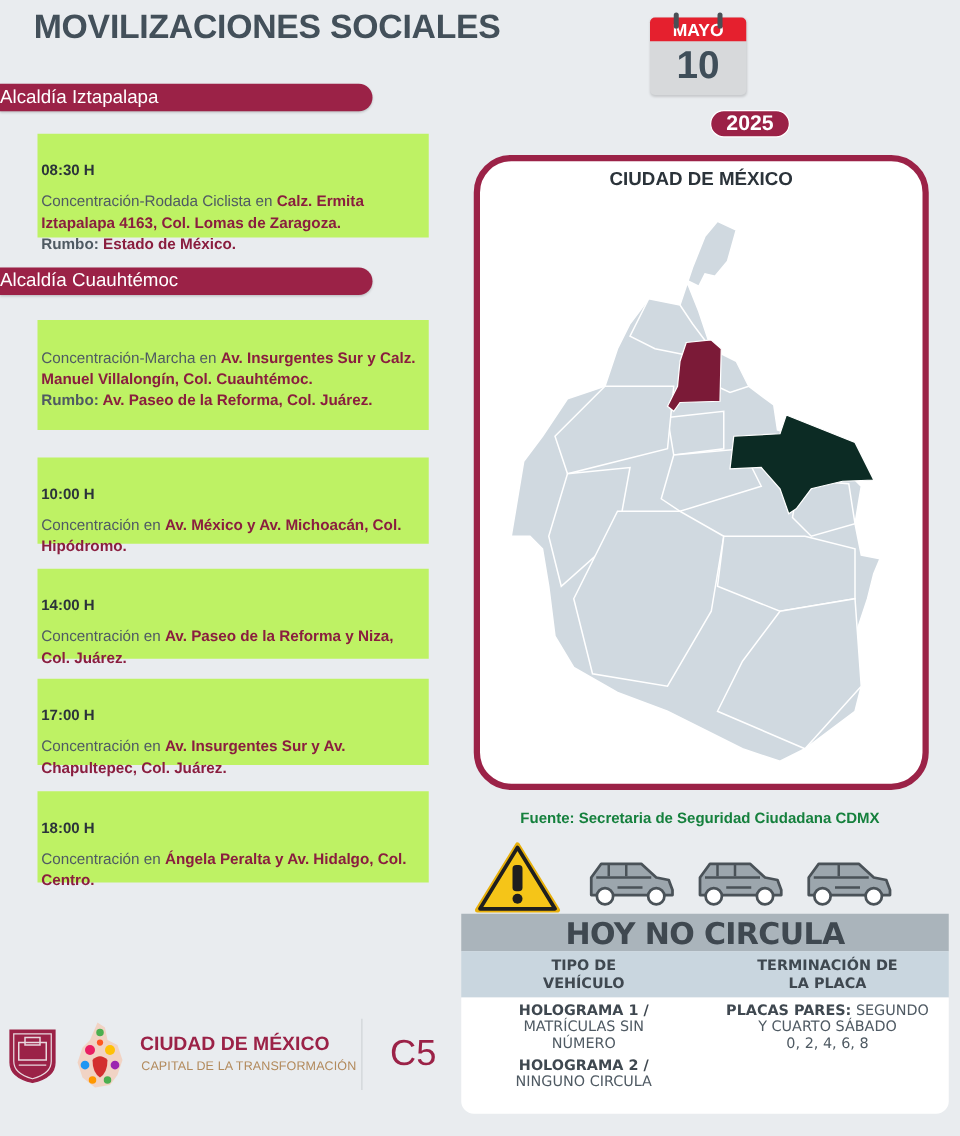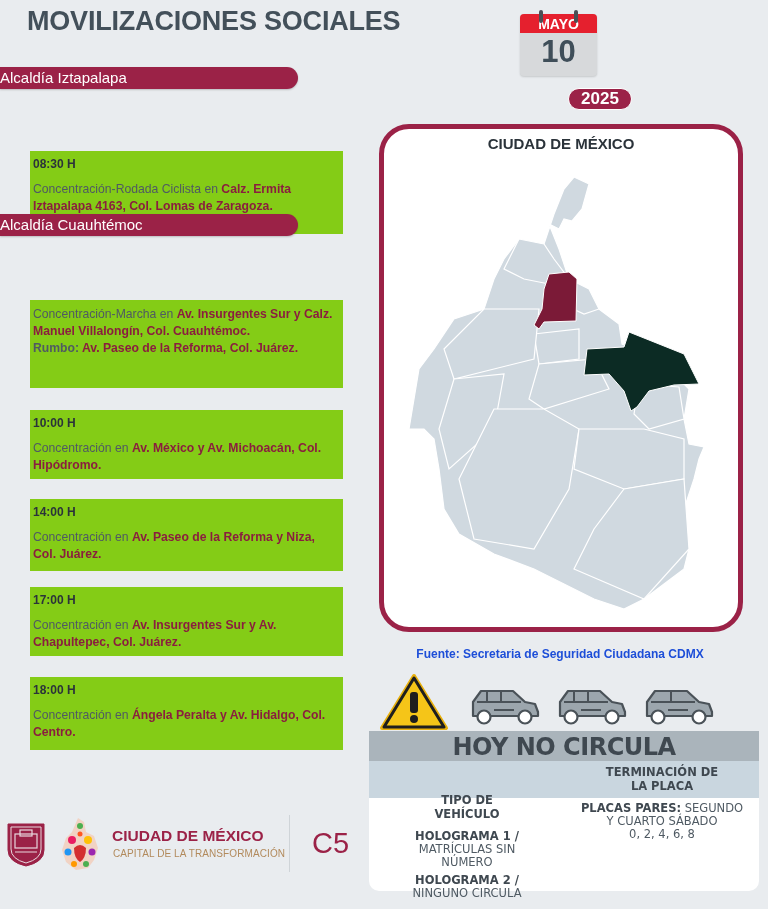--- a/index.html
+++ b/index.html
@@ -19,23 +19,22 @@
     position: absolute; left: 0; height: 22px;
     background: #9b2247; color: #fff;
     border-radius: 0 12px 12px 0;
     font-size: 15px; line-height: 22px;
     box-shadow: 0 1px 2px rgba(0,0,0,0.2);
   }
   .pill-1 { top: 67px; width: 298px; }
   .pill-2 { top: 214px; width: 298px; }
   .card {
     position: absolute; left: 30px; width: 313px;
-    background: #84cc16; padding: 6px 3px 0 3px;
+    background: #bef264; padding: 22px 3px 0 3px;
     font-size: 12.2px;
-    margin-top: 44px;
   }
   .card .time { font-weight: bold; color: #2b333a; font-size: 12px; margin-bottom: 10px; }
   .card .desc { line-height: 17px; color: #4f5a63; }
   .card .hl { font-weight: bold; color: #8a1e3f; }
   .card .rb { font-weight: bold; color: #4f5a63; }
 
   .calendar {
     position: absolute; left: 520px; top: 10px; width: 77px; height: 65px;
   }
   .cal-body {
@@ -64,21 +63,21 @@
     border: 5px solid #9b2247; border-radius: 30px; background: #fff;
   }
   .map-title {
     position: absolute; left: 0; right: 0; top: 6px; text-align: center;
     font-weight: bold; font-size: 15px; color: #2b333a;
   }
   .map-svg { position: absolute; left: 0; top: 0; }
 
   .source {
     position: absolute; left: 380px; top: 647px; width: 360px; text-align: center;
-    font-size: 12px; font-weight: bold; color: #1d4ed8;
+    font-size: 12px; font-weight: bold; color: #15803d;
   }
   .warn { position: absolute; left: 378px; top: 672px; }
   .car { position: absolute; top: 688px; }
 
   .hnc {
     position: absolute; left: 369px; top: 731px; width: 390px; height: 160px;
   }
   .hnc-title {
     height: 30px; background: #aab4bb; text-align: center;
     font-size: 24px; font-weight: bold; color: #3f4850; line-height: 32px;
@@ -87,21 +86,21 @@
   .hnc-head {
     height: 37px; background: #c9d6df; display: flex;
     font-size: 11.5px; font-weight: bold; color: #3f4850; text-align: center;
     font-family: "DejaVu Sans", sans-serif; line-height: 14px; padding-top: 4px;
   }
   .hnc-body {
     height: 93px; background: #fff; border-radius: 0 0 10px 10px; display: flex;
     font-size: 11.5px; color: #4f5a63; text-align: center; line-height: 13px;
     font-family: "DejaVu Sans", sans-serif; padding-top: 4px;
   }
-  .col-l { width: 196px; margin-top: 28px; }
+  .col-l { width: 196px; }
   .col-r { width: 194px; }
   .b { font-weight: bold; color: #3f4850; }
 
   .footer-shield { position: absolute; left: 6px; top: 822px; }
   .footer-flower { position: absolute; left: 58px; top: 814px; }
   .brand-1 { position: absolute; left: 112px; top: 827px; font-size: 15.5px; font-weight: bold; color: #9b2247; }
   .brand-2 { position: absolute; left: 113px; top: 848px; font-size: 10px; color: #b28a5c; letter-spacing: 0.1px; }
   .vsep { position: absolute; left: 289px; top: 815px; width: 1px; height: 57px; background: #cfd4d8; }
   .c5 { position: absolute; left: 312px; top: 827px; font-size: 29px; color: #9b2247; }
 </style>

